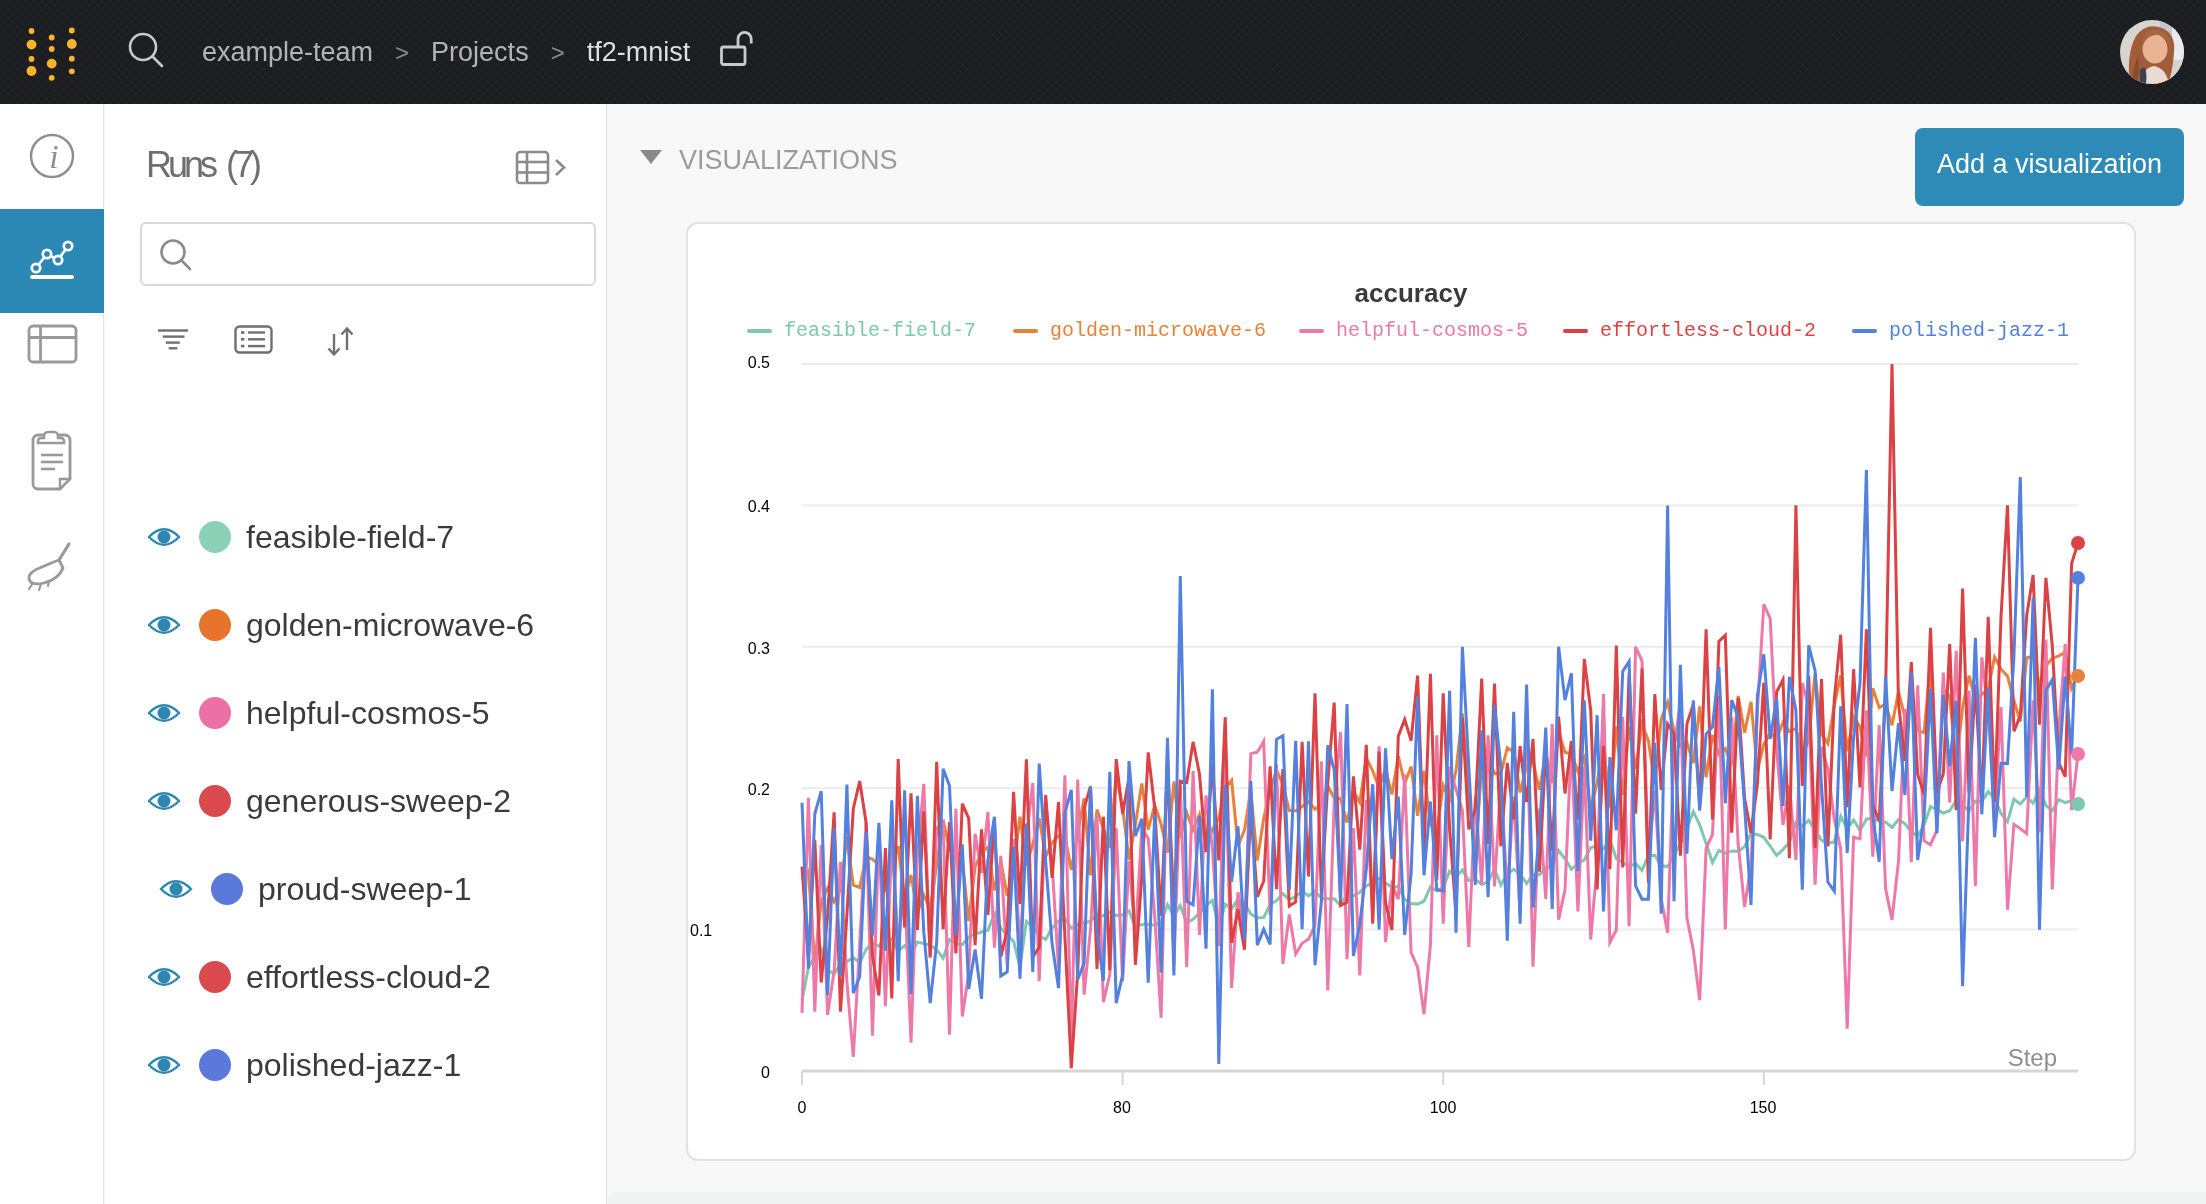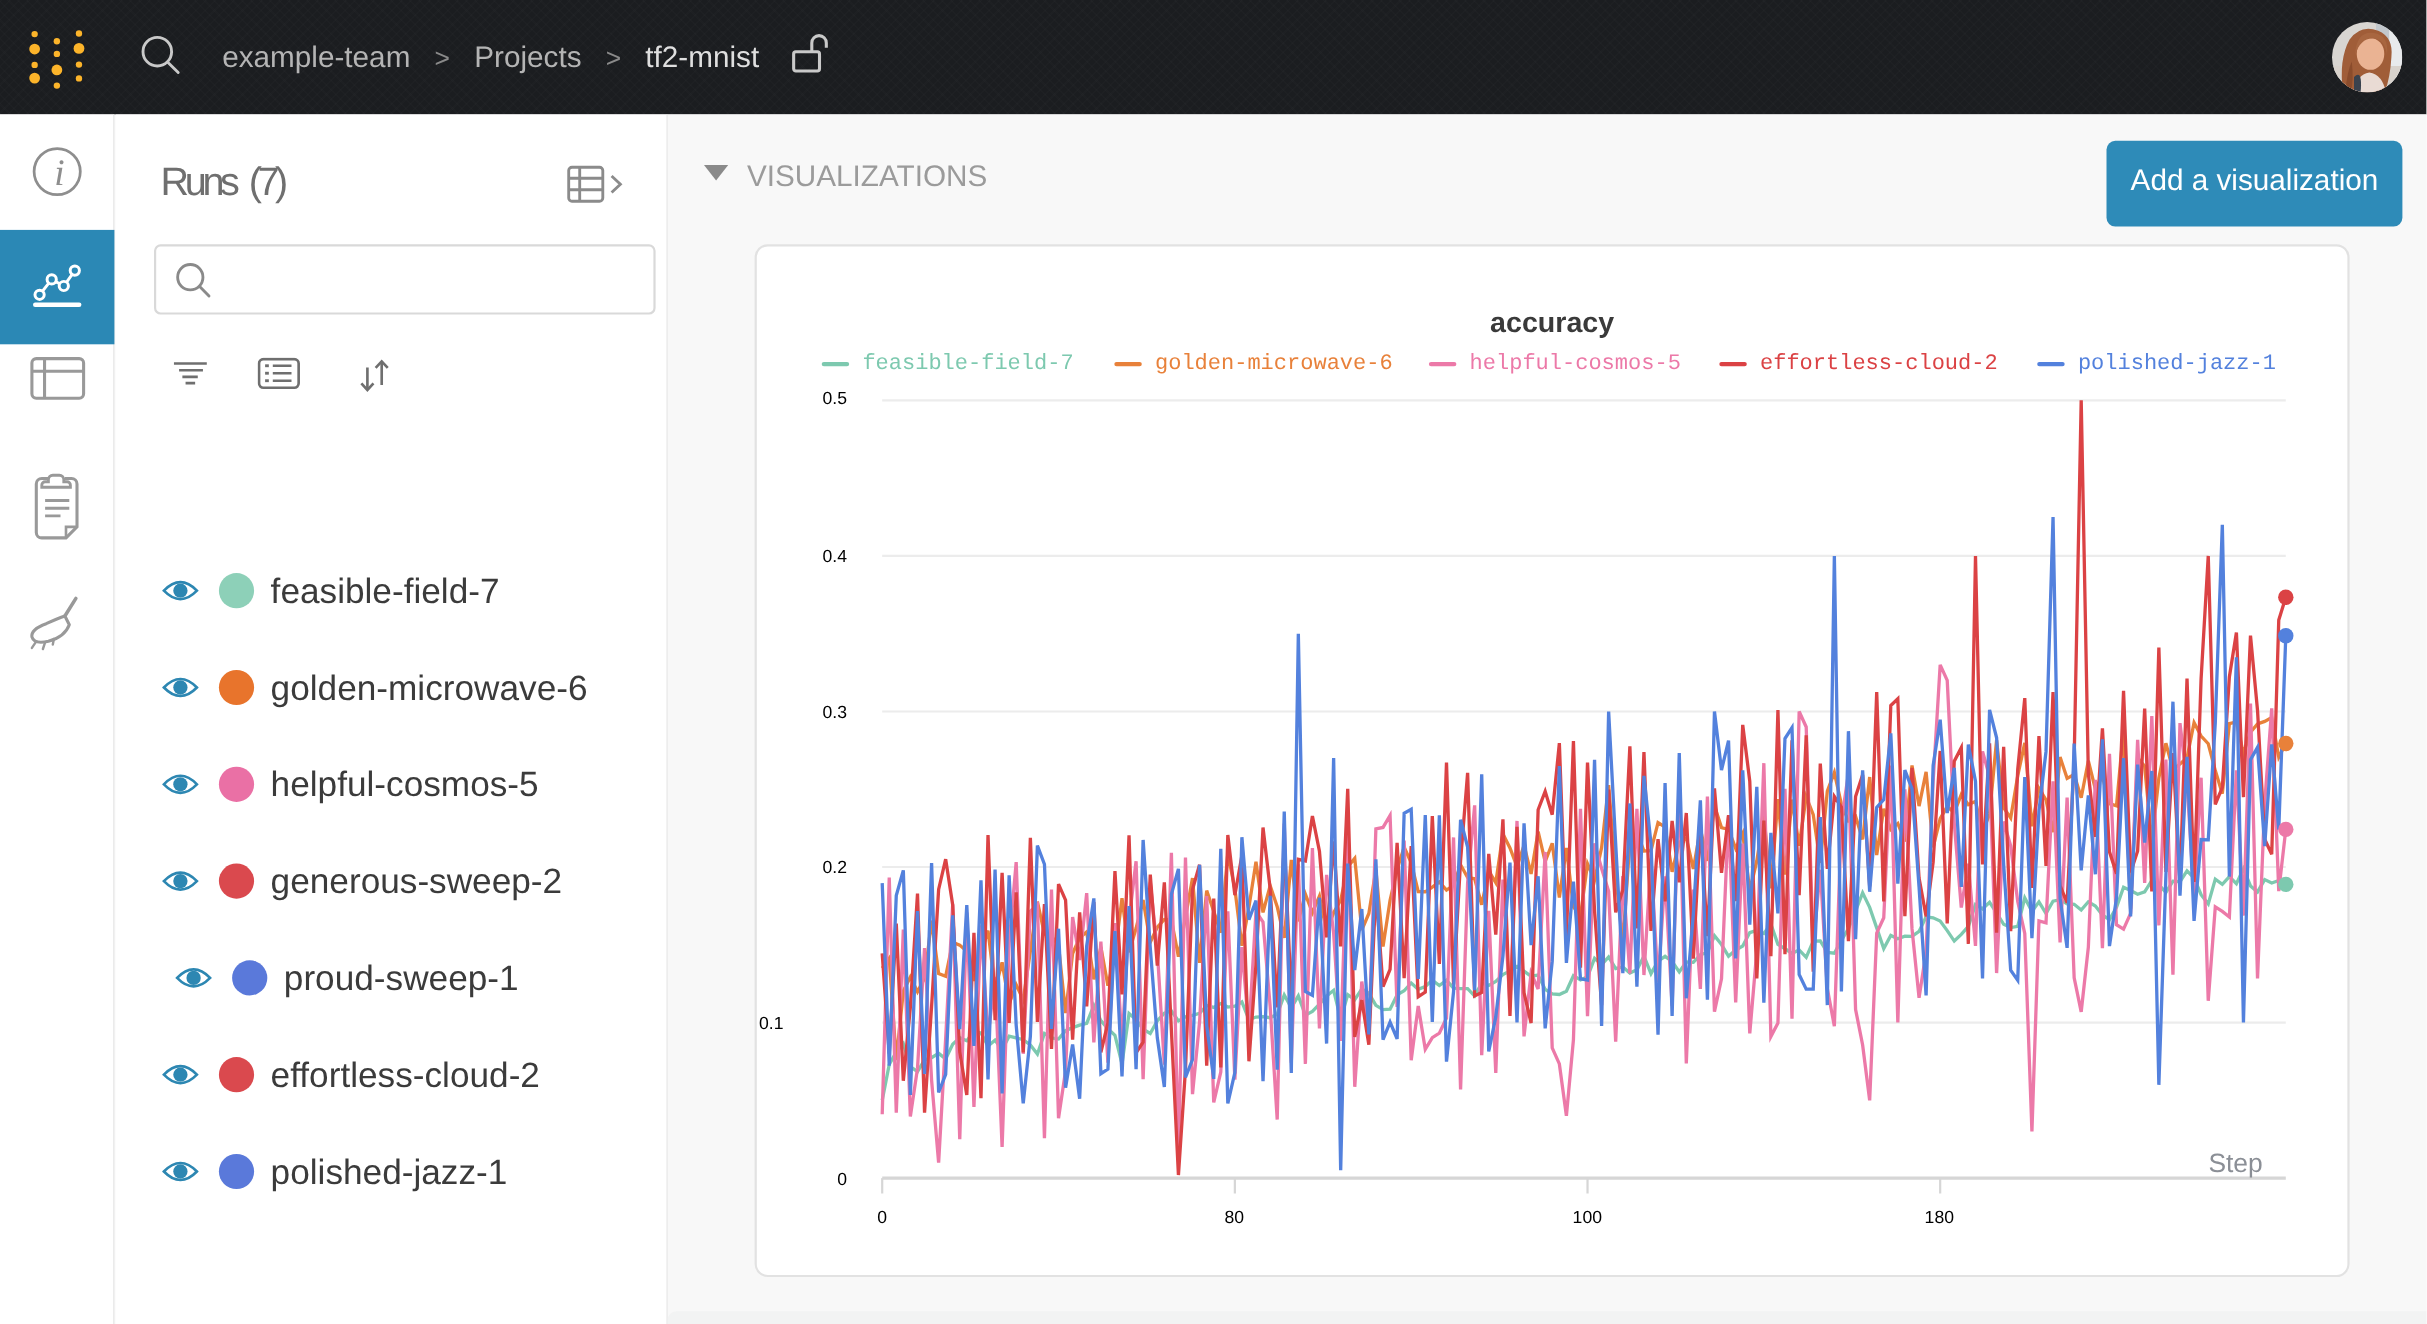--- a/index.html
+++ b/index.html
@@ -240,15 +240,15 @@
     <div style="position:absolute;left:1201px;top:94px;font-family:'Liberation Mono',monospace;font-size:20px;line-height:26px;color:#5381dd">polished-jazz-1</div>
 <div style="position:absolute;right:1364px;top:124px;width:80px;height:30px;line-height:30px;text-align:right;">0.5</div>
     <div style="position:absolute;right:1364px;top:268px;width:80px;height:30px;line-height:30px;text-align:right;">0.4</div>
     <div style="position:absolute;right:1364px;top:410px;width:80px;height:30px;line-height:30px;text-align:right;">0.3</div>
     <div style="position:absolute;right:1364px;top:551px;width:80px;height:30px;line-height:30px;text-align:right;">0.2</div>
     <div style="position:absolute;right:1364px;top:692px;width:80px;height:30px;line-height:30px;">0.1</div>
     <div style="position:absolute;right:1364px;top:834px;width:80px;height:30px;line-height:30px;text-align:right;">0</div>
 <div style="position:absolute;left:74px;top:869px;width:80px;height:30px;line-height:30px;text-align:center;">0</div>
     <div style="position:absolute;left:394px;top:869px;width:80px;height:30px;line-height:30px;text-align:center;">80</div>
     <div style="position:absolute;left:715px;top:869px;width:80px;height:30px;line-height:30px;text-align:center;">100</div>
-    <div style="position:absolute;left:1035px;top:869px;width:80px;height:30px;line-height:30px;text-align:center;">180</div>
+    <div style="position:absolute;left:1035px;top:869px;width:80px;height:30px;line-height:30px;text-align:center;">150</div>
 <div class="axlabel" style="right:77px;top:820px;">Step</div>
 </div>
 
 </body></html>

